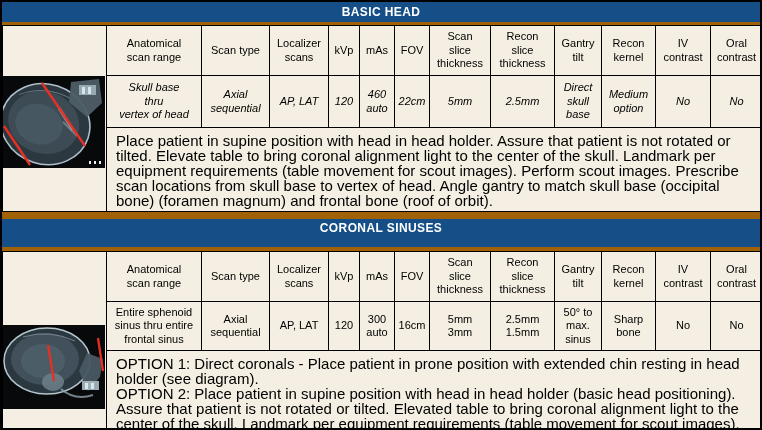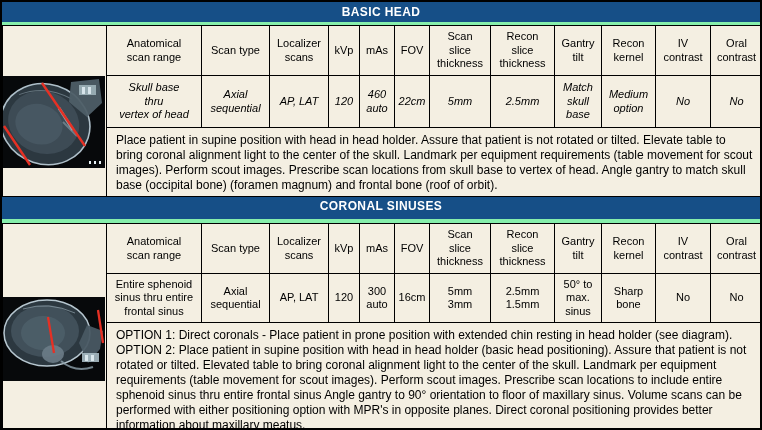--- a/index.html
+++ b/index.html
@@ -1,46 +1,46 @@
 <!DOCTYPE html>
 <html><head>
 <meta charset="utf-8">
 <style>
   html,body{margin:0;padding:0;background:#ffffff;}
   .doc{
     width:762px;height:430px;box-sizing:border-box;
-    border:2px solid #000;background:#86efac;
+    border:2px solid #000;background:#a16207;
     font-family:"Liberation Sans",sans-serif;color:#000;
     overflow:hidden;
   }
   .band{
     background:#164f87;color:#fff;font-weight:bold;font-size:12px;
     text-align:center;letter-spacing:.4px;
   }
   .band-1{height:20px;line-height:20px;}
-  .band-2{height:22px;line-height:18px;margin-top:0;}
+  .band-2{height:28px;line-height:18px;margin-top:7px;}
   table.proto{
     border-collapse:collapse;table-layout:fixed;width:100%;
   }
   .proto-1{margin-top:3px;}
   .proto-2{margin-top:4px;}
   .proto th,.proto td{
     border:1px solid #000;background:#f4efe2;
     font-size:11px;font-weight:normal;text-align:center;vertical-align:middle;
     white-space:pre-line;padding:1px 2px;line-height:1.22;
     overflow:hidden;
   }
   .r-hdr{height:50px;}
   .r-val-1{height:52px;font-style:italic;}
   .r-val-2{height:49px;margin-top:40px;}
   .r-notes-1{height:66px;}
   .r-notes-2{height:105px;}
   td.notes{
     text-align:left;vertical-align:top;
-    font-size:12px;line-height:15px;padding:5px 8px 3px 9px;
+    font-size:15px;line-height:15px;padding:5px 8px 3px 9px;
   }
   td.img-cell{padding:0;vertical-align:top;}
   td.img-cell svg{display:block;}
   .xray-1{margin-top:37px;}
   .xray-2{margin-top:60px;}
 </style>
 </head>
 <body>
 
 <div class="doc">
@@ -120,21 +120,21 @@
 vertex of head</td>
         <td>Axial
 sequential</td>
         <td>AP, LAT</td>
         <td>120</td>
         <td>460
 auto</td>
         <td>22cm</td>
         <td>5mm</td>
         <td>2.5mm</td>
-        <td>Match
+        <td>Direct
 skull
 base</td>
         <td>Medium
 option</td>
         <td>No</td>
         <td>No</td>
       </tr>
       <tr class="r-notes-1">
         <td class="notes" colspan="12">Place patient in supine position with head in head holder. Assure that patient is not rotated or tilted. Elevate table to bring coronal alignment light to the center of the skull. Landmark per equipment requirements (table movement for scout images). Perform scout images. Prescribe scan locations from skull base to vertex of head. Angle gantry to match skull base (occipital bone) (foramen magnum) and frontal bone (roof of orbit).</td>
       </tr>

